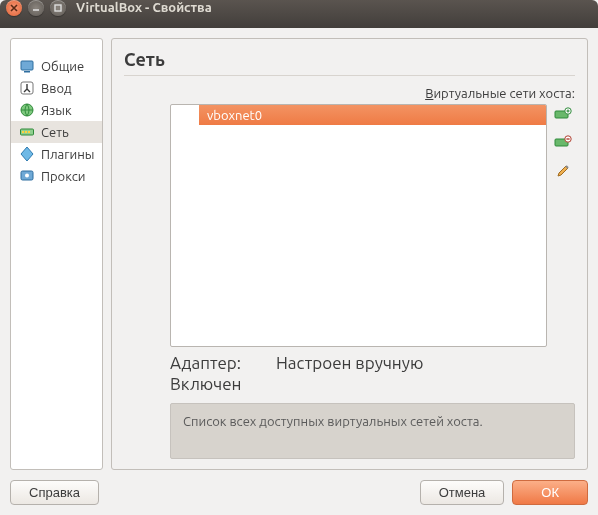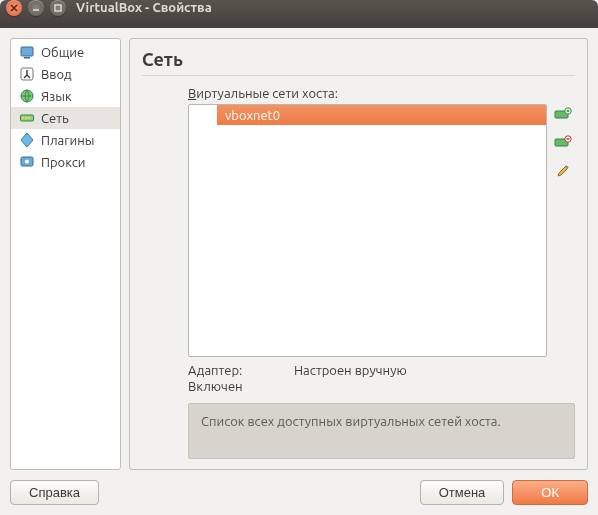--- a/index.html
+++ b/index.html
@@ -34,25 +34,25 @@
   .wbtn.min, .wbtn.max { background: radial-gradient(#8b857e, #5e5954); color:#ddd; }
   .ttext { margin-left: 4px; }
   .window-body {
     padding: 10px;
     display: flex;
     flex-direction: column;
     height: calc(515px - 28px);
   }
   .main-row { display: flex; gap: 8px; flex: 1; min-height: 0; }
   .sidebar {
-    width: 111px;
+    width: 93px;
     border: 1px solid #c2beb9;
     background: #fff;
     border-radius: 3px;
-    padding: 2px 0;
+    padding: 16px 0;
   }
   .sb-item {
     display: flex; align-items: center;
     gap: 6px; padding: 3px 8px;
     cursor: default;
   }
   .sb-item.selected { background: #e8e4df; }
   .sb-ico { width:16px; height:16px; display:inline-flex; align-items:center; justify-content:center; }
   .content {
     flex: 1;
@@ -64,42 +64,42 @@
     min-width: 0;
   }
   .section-title {
     font-size: 18px; font-weight: bold;
     color: #3c3c3c;
     padding-bottom: 6px;
     border-bottom: 1px solid #d8d4cf;
     margin-bottom: 10px;
   }
   .panel-layer { display:flex; flex-direction:column; flex:1; padding-left: 46px; min-height:0;}
-  .field-label { margin-bottom: 4px; }
+  .field-label { margin-bottom: 4px; text-align: right; }
   .field-label .ul { text-decoration: underline; }
   .list-row { display:flex; gap:6px; flex:1; min-height:0;}
   .listbox {
     flex:1;
     border: 1px solid #b9b5b0;
     background:#fff;
     border-radius:2px;
     overflow:auto;
     min-height: 0;
     padding-left: 28px;
   }
   .list-item {
     padding: 3px 8px; color:#fff;
     background: linear-gradient(#f39363, #ef7b45);
   }
   .toolcol { width:22px; display:flex; flex-direction:column; gap:10px; padding-top:2px;}
   .toolbtn {
     width:20px; height:18px; display:flex; align-items:center; justify-content:center;
     cursor: pointer;
   }
-  .kv { display:grid; grid-template-columns: 106px auto; row-gap:2px; margin-top:6px; font-size:13px;}
+  .kv { display:grid; grid-template-columns: 106px auto; row-gap:2px; margin-top:6px; font-size:17px;}
   .desc-box {
     margin-top:10px;
     border:1px solid #c6c2bd;
     background:#d7d3cd;
     border-radius:2px;
     padding:10px 12px;
     color:#5a5a5a;
     height:56px;
   }
   .button-bar {

